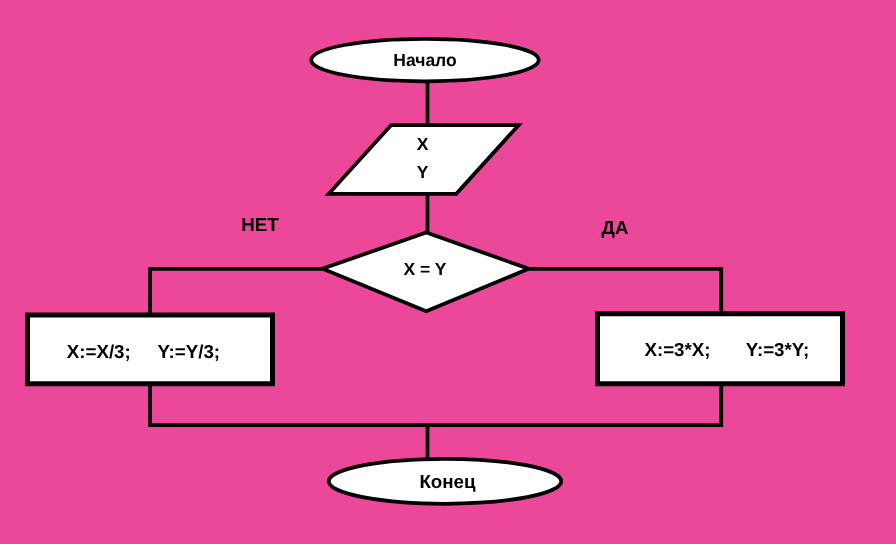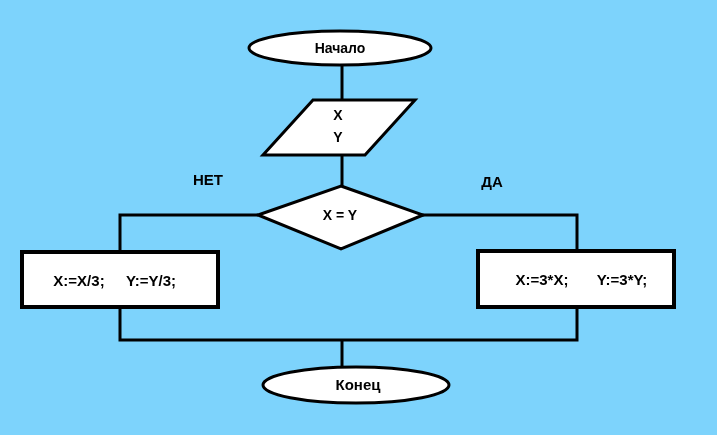--- a/index.html
+++ b/index.html
@@ -3,21 +3,21 @@
 <meta charset="utf-8">
 <style>
   html, body {
     margin: 0;
     padding: 0;
     background: #ffffff;
   }
   .canvas {
     width: 717px;
     height: 435px;
-    background: #7dd3fc;
+    background: #ec4899;
     position: relative;
     overflow: hidden;
     font-family: "Liberation Sans", "DejaVu Sans", sans-serif;
   }
   svg { display: block; }
   .connector {
     fill: none;
     stroke: #000000;
     stroke-width: 3;
   }

